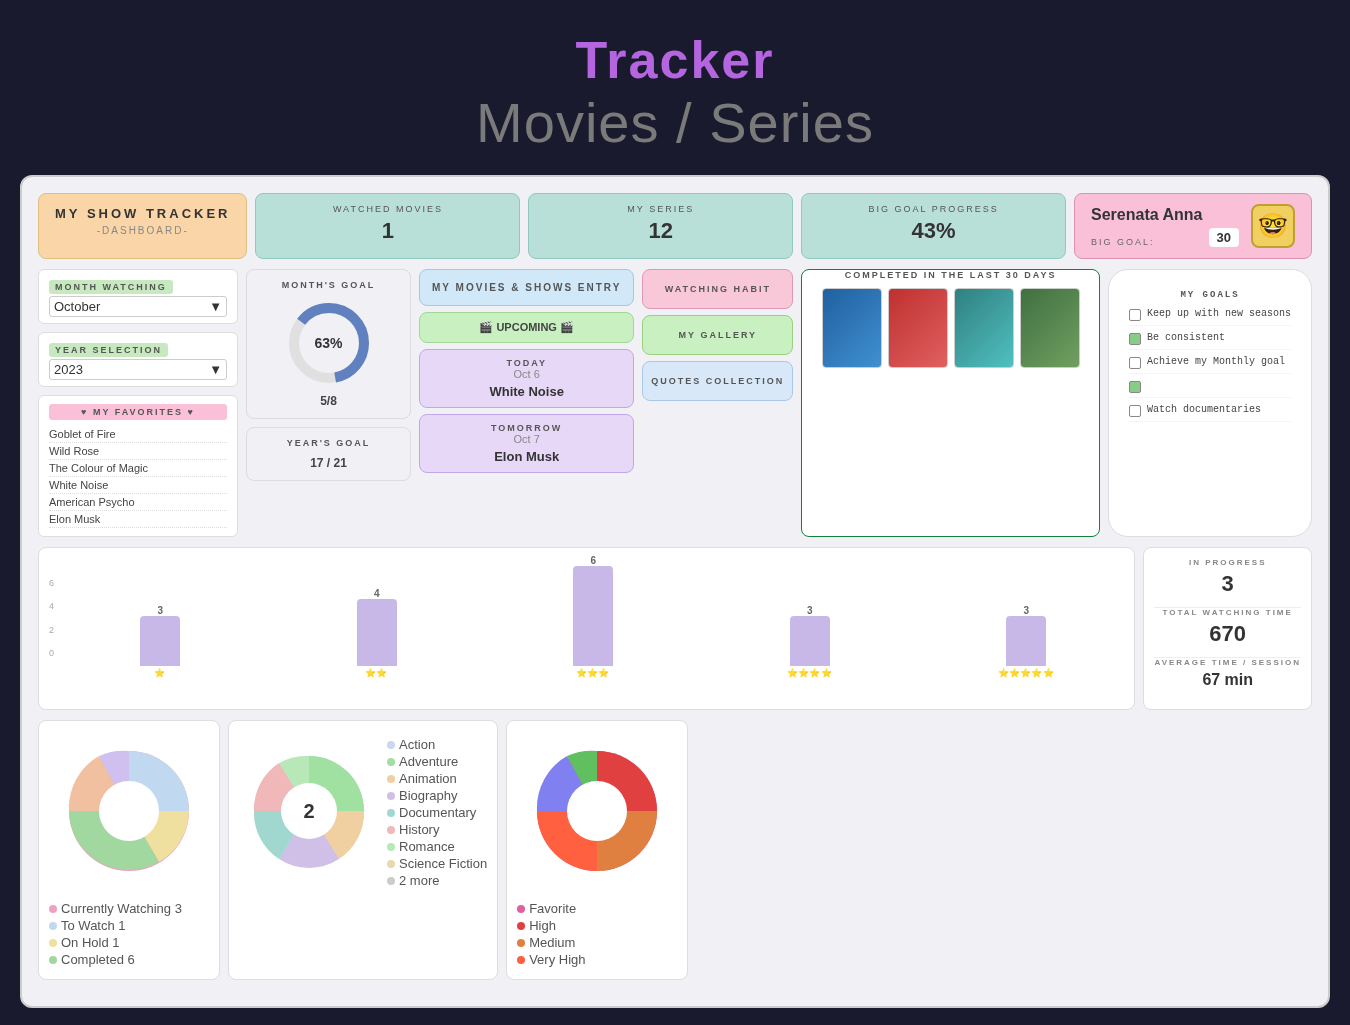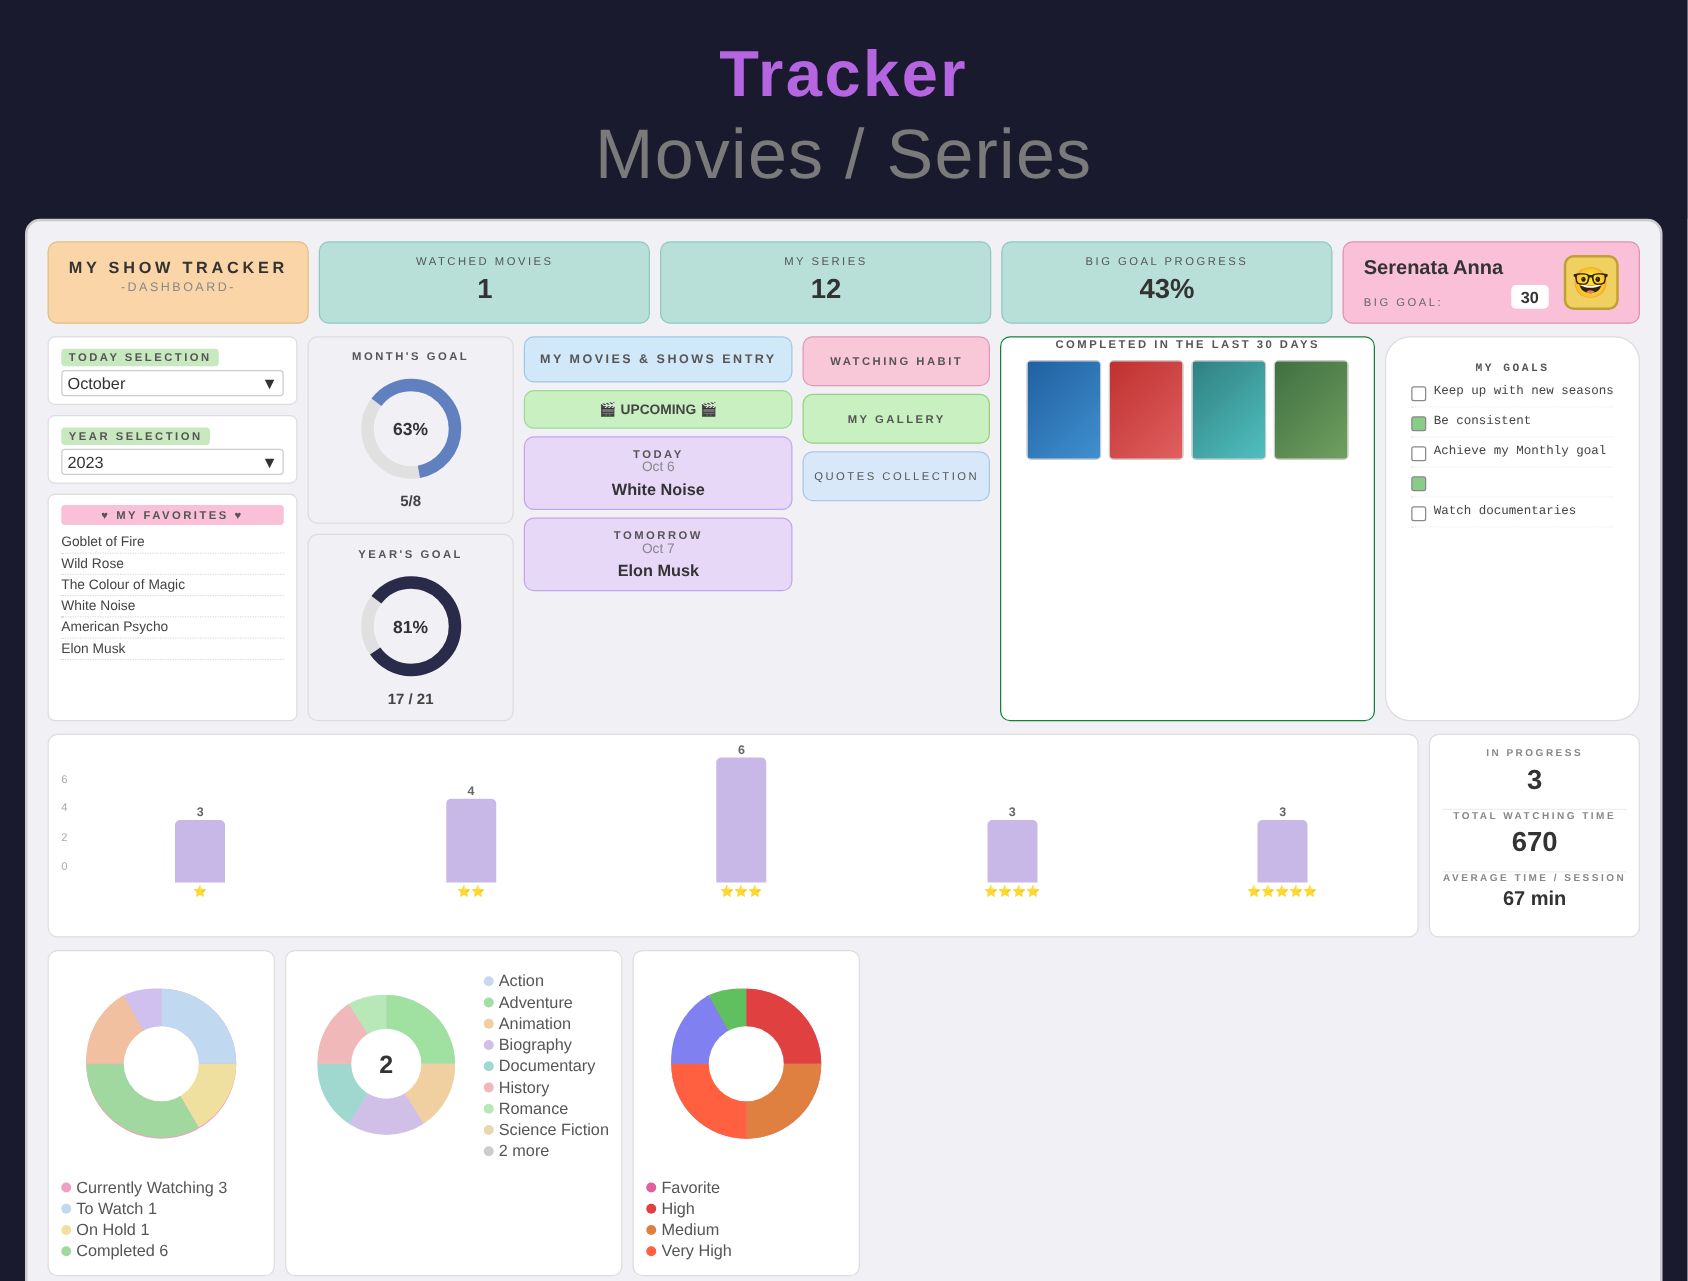--- a/index.html
+++ b/index.html
@@ -299,21 +299,21 @@
       color: #555;
       border: 1px solid #98d080;
     }
     .quotes-btn {
       background: #d8e8f8;
       border-radius: 8px;
       padding: 14px 8px;
       text-align: center;
       font-size: 9px;
       letter-spacing: 2px;
-      font-weight: 400;
+      font-weight: 700;
       color: #555;
       border: 1px solid #a8c8e8;
     }
 
     
     .completed-box {
       background: #fff;
       border-radius: 8px;
       padding: 0;
       border: 1px solid #15803d;
@@ -524,21 +524,21 @@
       <div class="user-avatar">
         <span>🤓</span>
       </div>
     </div>
   </div>
 
   <div class="middle-row">
 
     <div class="left-panel">
       <div class="selection-box">
-        <span class="selection-label">TODAY SELECTION</span>
+        <span class="selection-label">MONTH WATCHING</span>
         <div class="selection-value">
           <span>October</span>
           <span>▼</span>
         </div>
       </div>
       <div class="selection-box">
         <span class="selection-label">YEAR SELECTION</span>
         <div class="selection-value">
           <span>2023</span>
           <span>▼</span>
@@ -564,27 +564,20 @@
           <svg width="90" height="90" viewBox="0 0 90 90">
             <circle cx="45" cy="45" r="35" fill="none" stroke="#e0e0e0" stroke-width="10"></circle>
             <circle cx="45" cy="45" r="35" fill="none" stroke="#6080c0" stroke-width="10" stroke-dasharray="138.2 83.8" stroke-dashoffset="34.6" transform="rotate(-90 45 45)"></circle>
           </svg>
           <div class="donut-center">63%</div>
         </div>
         <div class="goal-fraction">5/8</div>
       </div>
       <div class="goal-box">
         <div class="goal-title">YEAR'S GOAL</div>
-        <div class="donut-container">
-          <svg width="90" height="90" viewBox="0 0 90 90">
-            <circle cx="45" cy="45" r="35" fill="none" stroke="#e0e0e0" stroke-width="10"></circle>
-            <circle cx="45" cy="45" r="35" fill="none" stroke="#2a2a4a" stroke-width="10" stroke-dasharray="178.2 43.8" stroke-dashoffset="34.6" transform="rotate(-90 45 45)"></circle>
-          </svg>
-          <div class="donut-center">81%</div>
-        </div>
         <div class="goal-fraction">17 / 21</div>
       </div>
     </div>
 
     <div class="entry-panel">
       <div class="entry-main">
         <span>MY MOVIES &amp; SHOWS ENTRY</span>
       </div>
       <div class="upcoming-btn">
         <span>🎬 UPCOMING 🎬</span>

